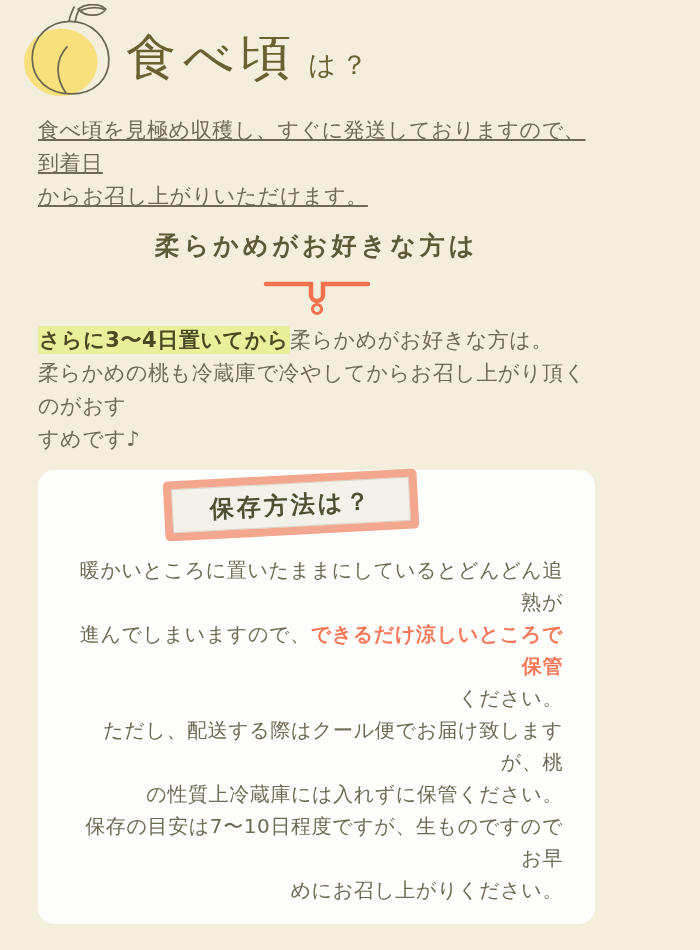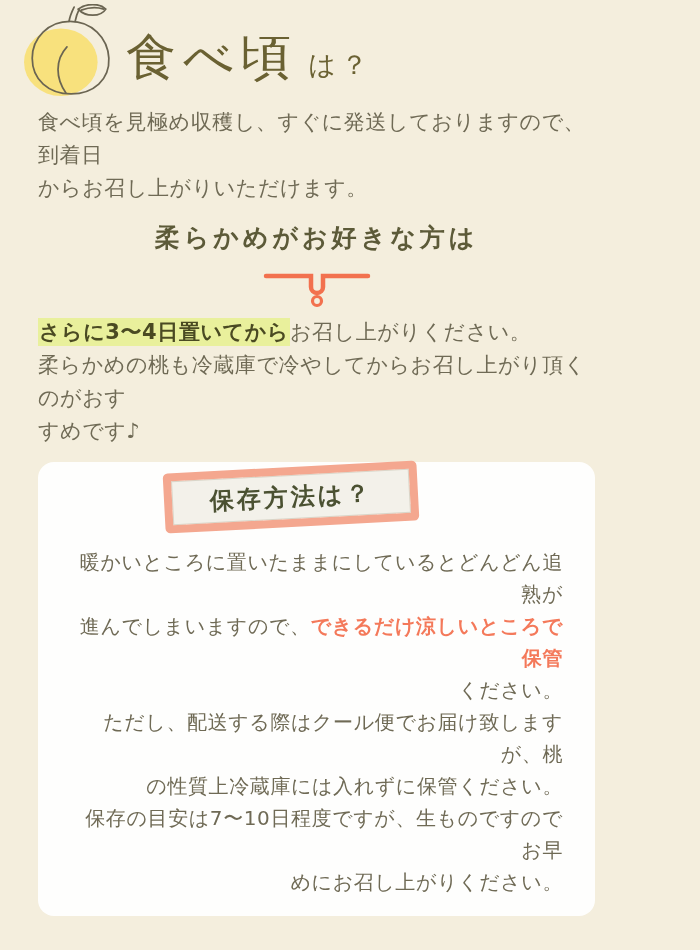--- a/index.html
+++ b/index.html
@@ -18,21 +18,21 @@
   }
   .page{padding:4px 38px 0 38px;width:633px;height:950px;}
   
   .header{display:flex;align-items:flex-start;margin-left:-16px;height:102px;}
   .peach{width:94px;height:94px;flex:0 0 auto;display:block;}
   .title-row{display:flex;align-items:baseline;margin-top:28px;margin-left:10px;}
   .title-main{font-size:50px;font-weight:500;color:var(--title);letter-spacing:7px;line-height:1;}
   .title-suffix{font-size:27px;color:var(--title);margin-left:10px;letter-spacing:5px;}
   
   .para{margin:0;font-size:21px;line-height:33px;letter-spacing:0.6px;white-space:pre-line;color:var(--text);}
-  .intro{}
+  .intro{margin-top:8px;text-decoration:underline;}
   .hl{background:var(--highlight);color:var(--bold_text);font-weight:bold;padding:2px 1px;}
   .section-heading{margin:16px 0 18px;text-align:center;font-size:25px;font-weight:bold;
     color:var(--heading);letter-spacing:4px;white-space:pre-line;}
   .divider{display:flex;justify-content:center;color:var(--orange);margin:2px 0 8px;}
   
   .card{position:relative;margin-top:14px;background:var(--card_bg);border-radius:16px;
     padding:84px 32px 18px 32px;min-height:366px;}
   .card-title{position:absolute;top:5px;left:126px;width:254px;height:60px;
     background:#f3f1ea;border:8px solid var(--salmon_border);border-radius:5px;
     box-shadow:inset 0 0 0 1px #d9d6c9;transform:rotate(-3deg);
@@ -75,21 +75,21 @@
   <h2 class="section-heading">柔らかめがお好きな方は</h2>
 
   <div class="divider">
     <svg width="110" height="36" viewBox="0 0 110 36" fill="none">
       <path d="M4 4 H49 V15 a6 6 0 0 0 12 0 V4 H106" stroke="currentColor" stroke-width="4.5" stroke-linecap="round"></path>
       <circle cx="55" cy="29" r="4.5" stroke="currentColor" stroke-width="3.2"></circle>
     </svg>
   </div>
 
   <section>
-    <p class="para"><span class="hl">さらに3〜4日置いてから</span><span>お召し上がりください。</span></p>
+    <p class="para"><span class="hl">さらに3〜4日置いてから</span><span>柔らかめがお好きな方は。</span></p>
     <p class="para"><span>柔らかめの桃も冷蔵庫で冷やしてからお召し上がり頂くのがおす
 すめです♪</span></p>
   </section>
 
   <section class="card">
     <div class="card-title">
       <span>保存方法は？</span>
     </div>
     <p class="para"><span>暖かいところに置いたままにしているとどんどん追熟が
 進んでしまいますので、</span><span class="em-orange">できるだけ涼しいところで保管</span><span>

